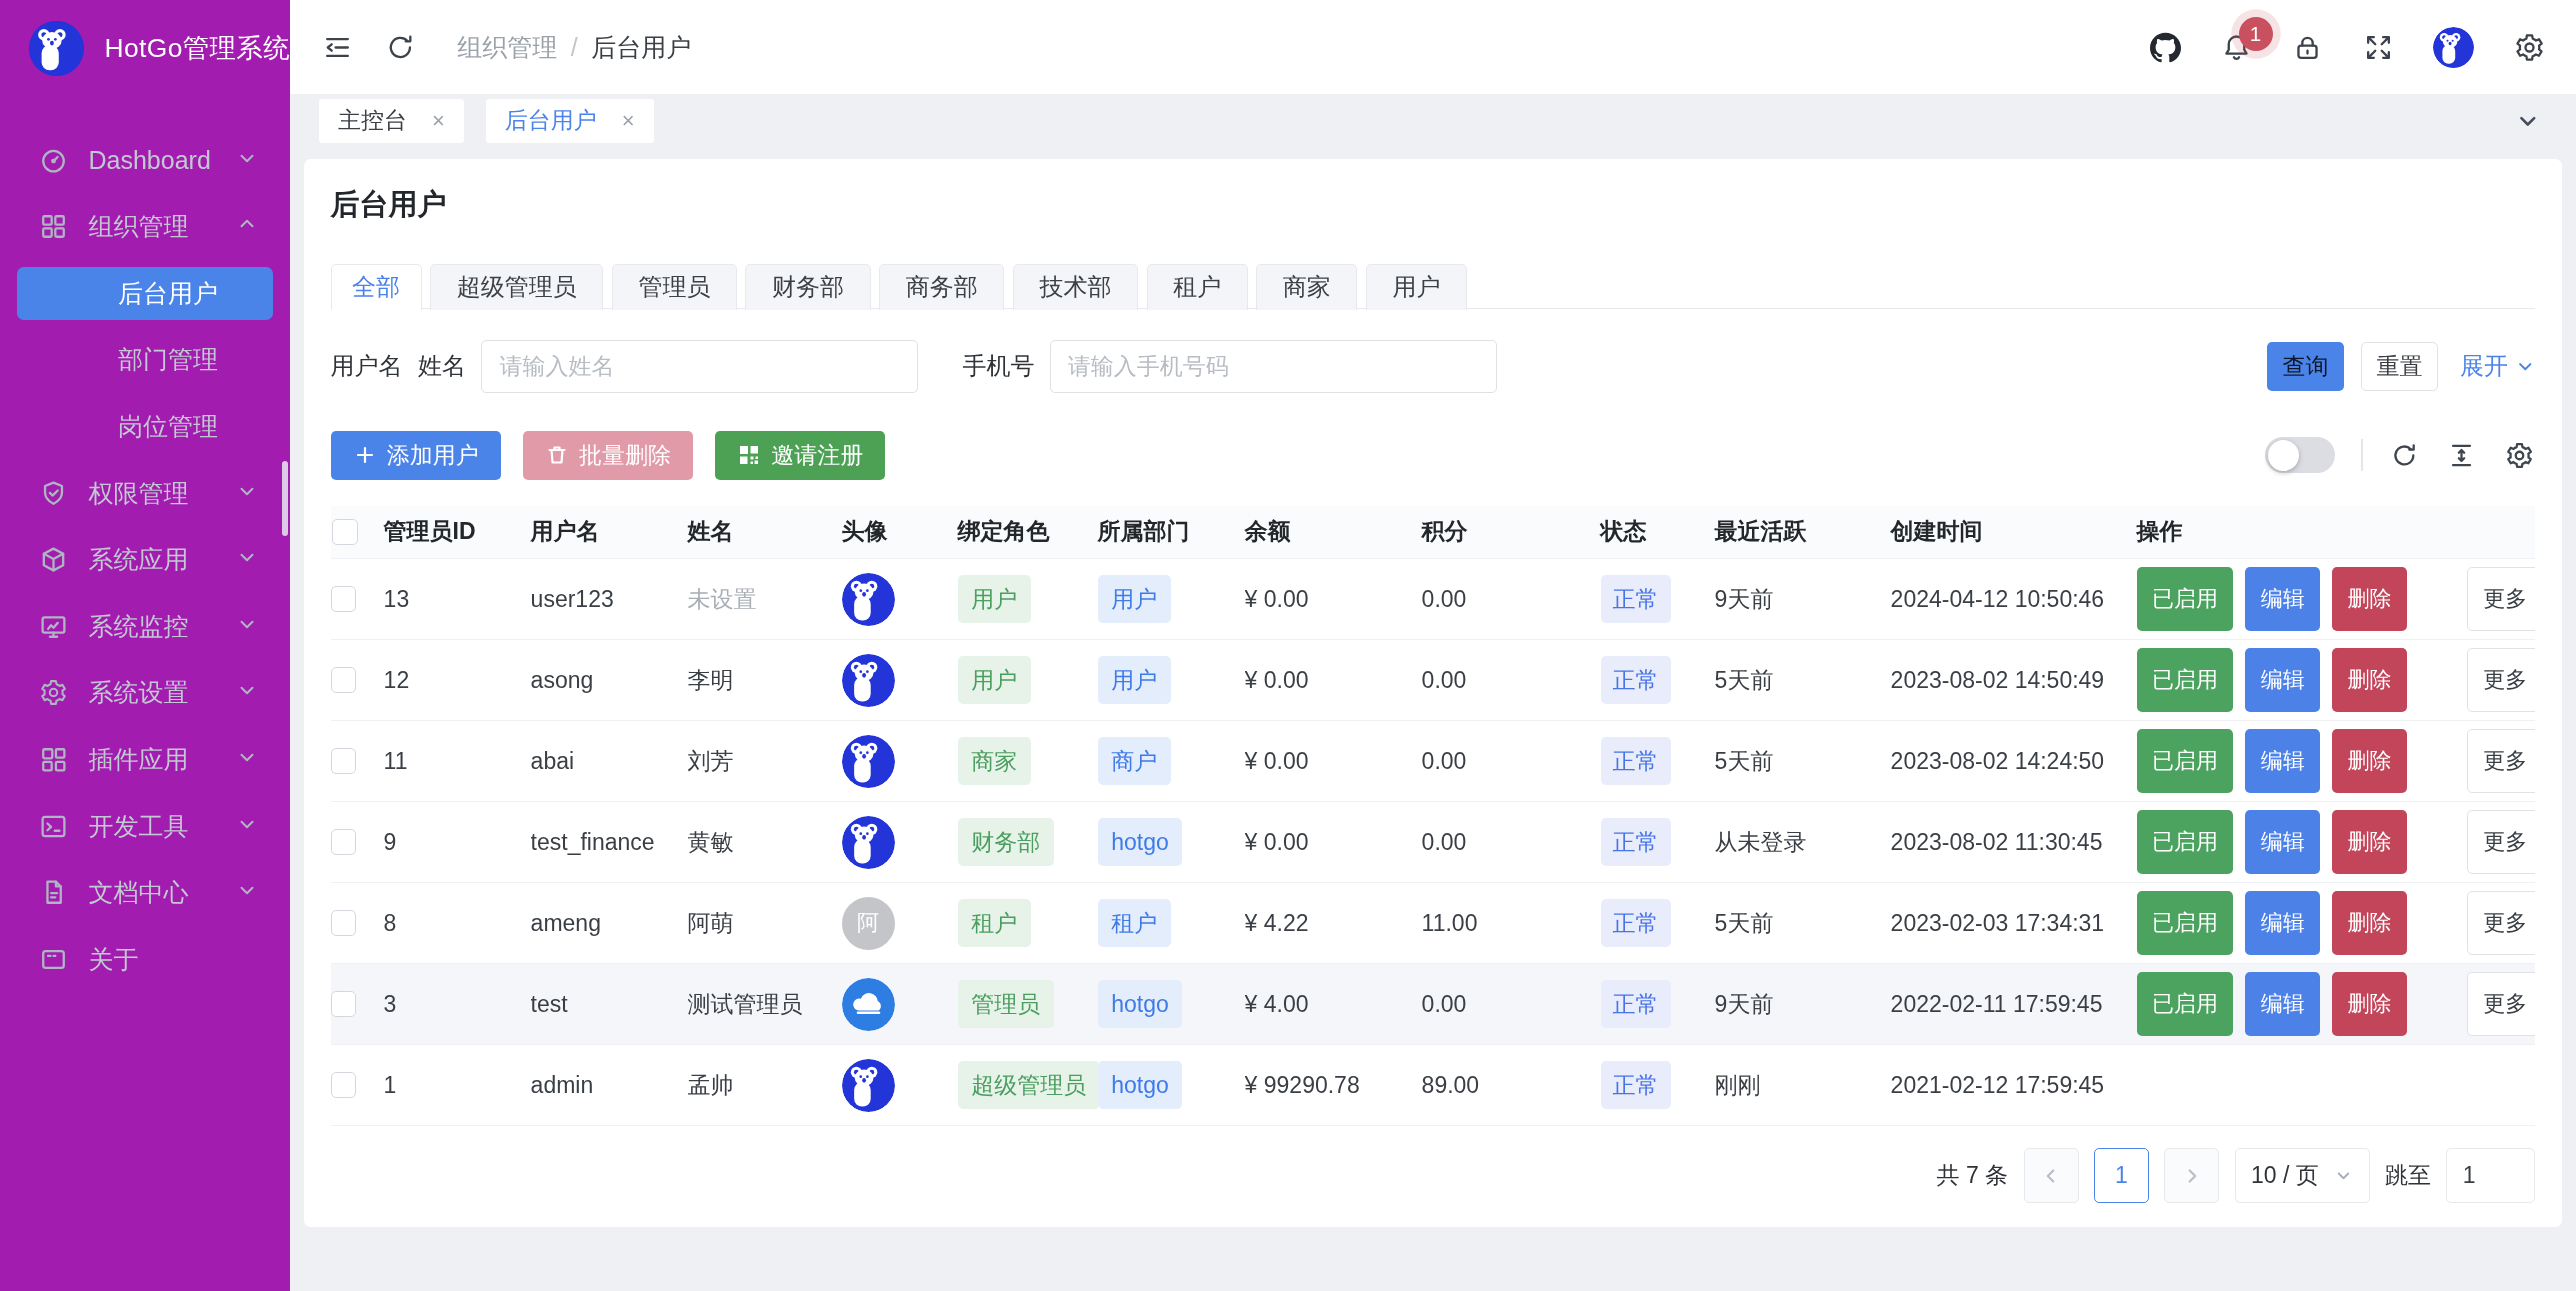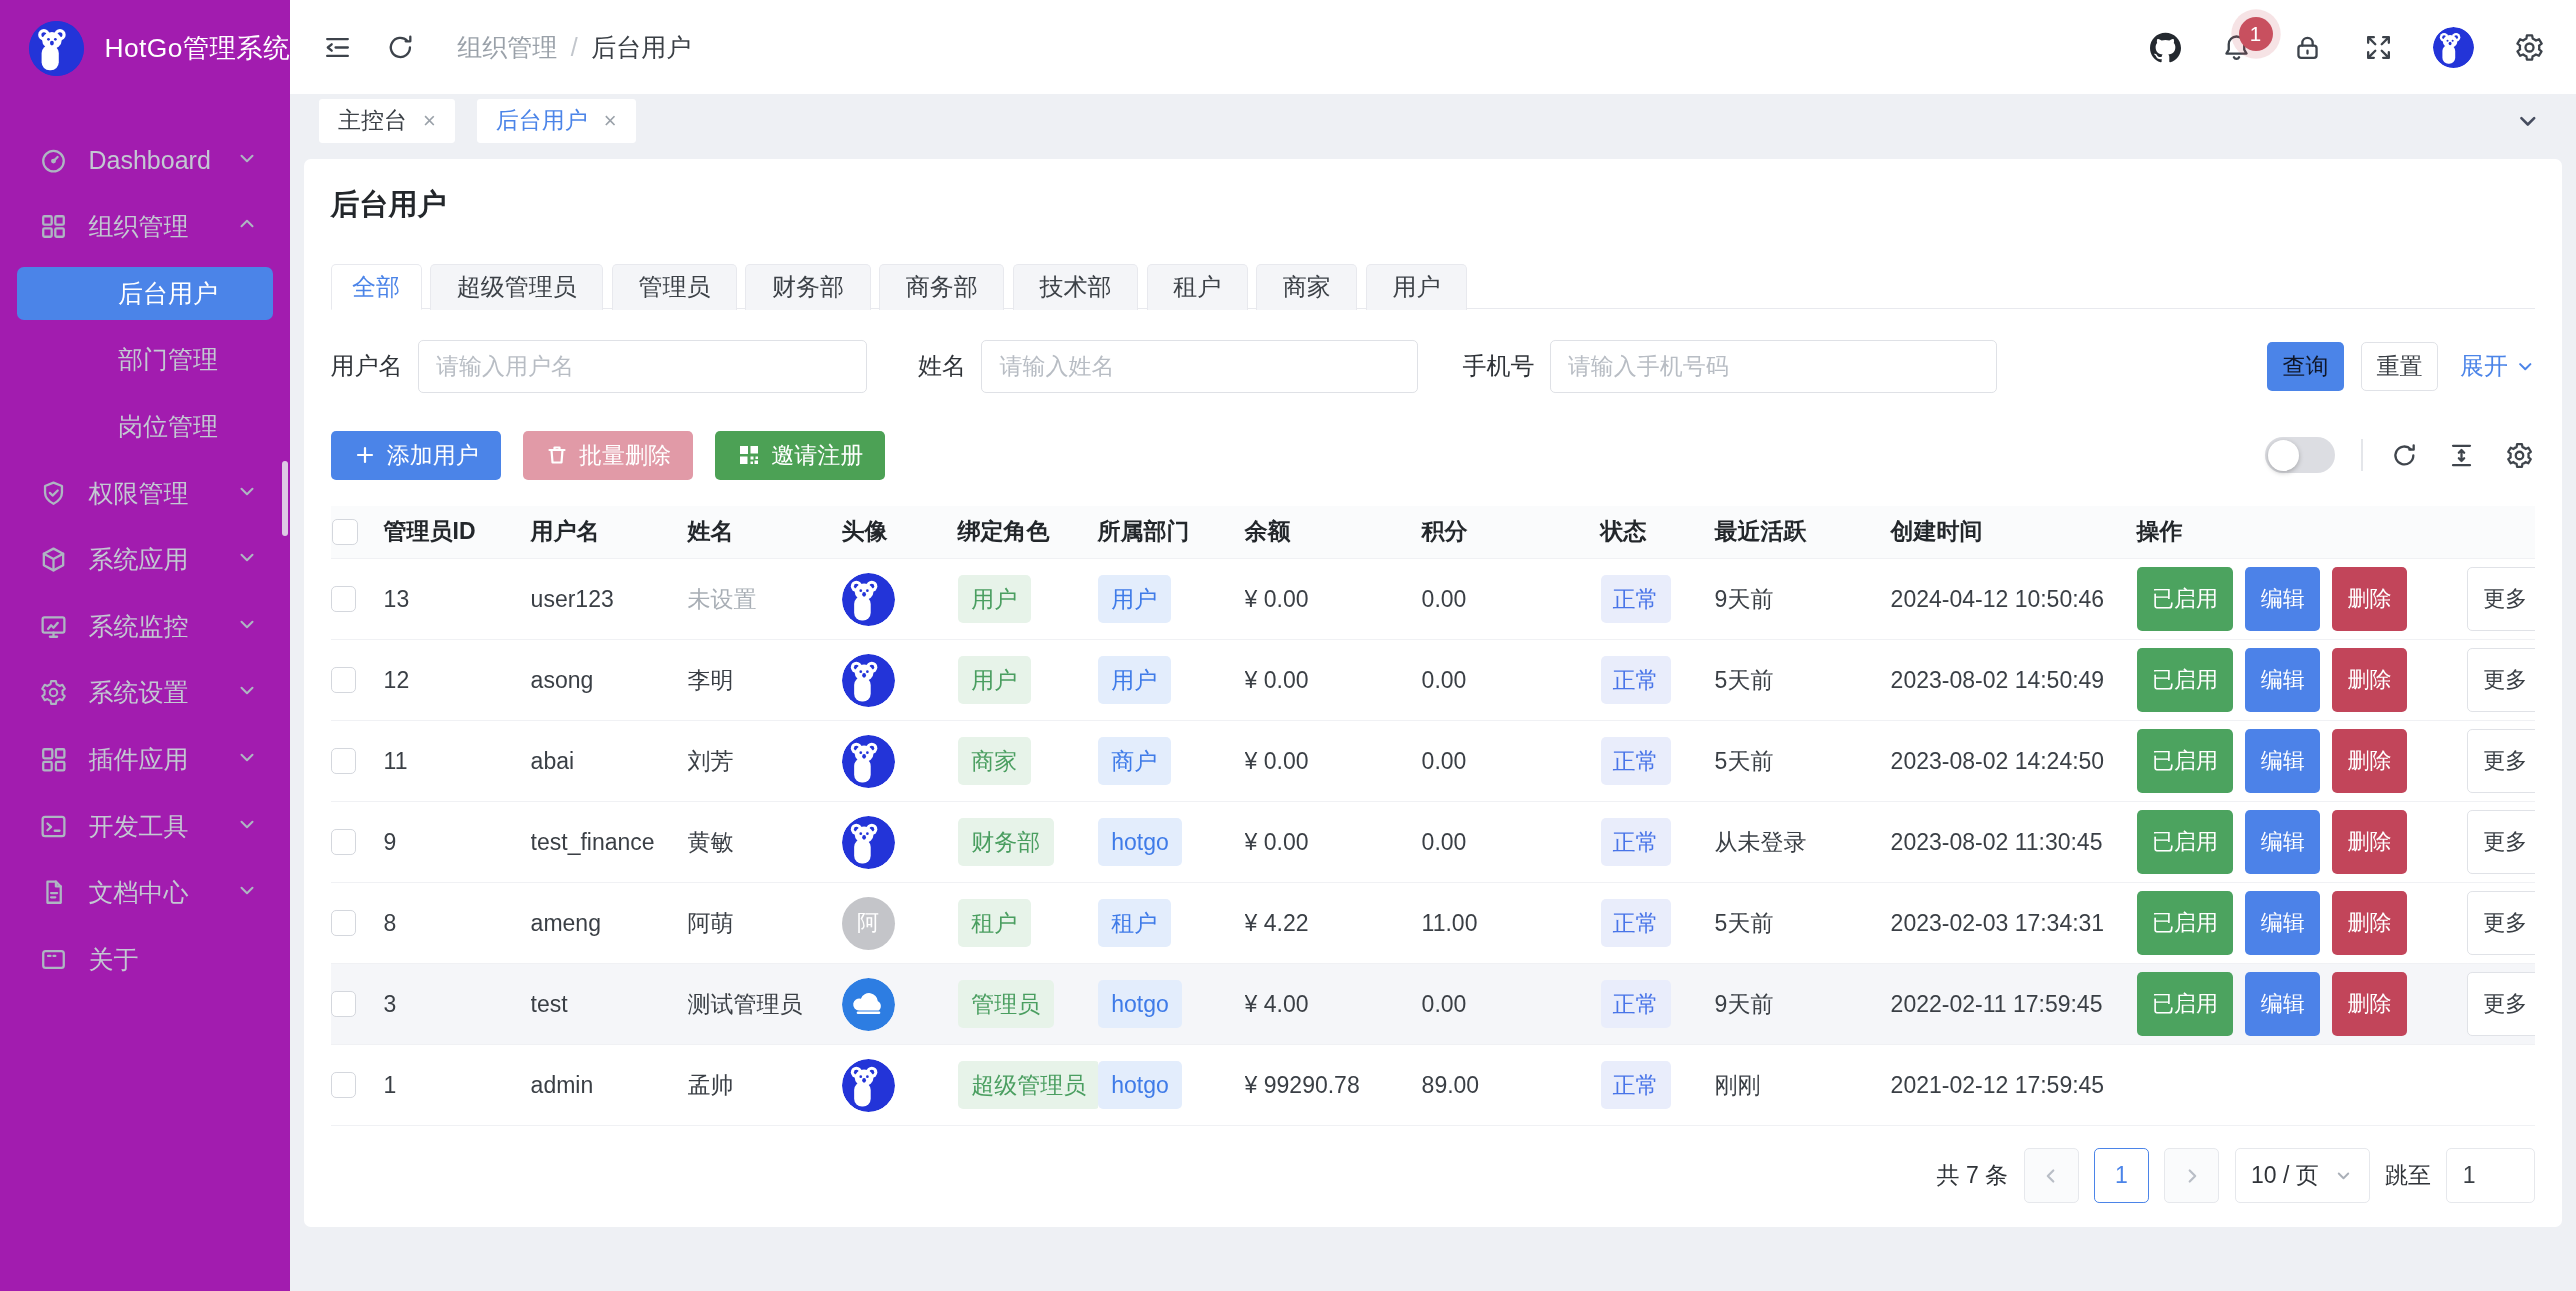--- a/index.html
+++ b/index.html
@@ -33,21 +33,21 @@
   .crumb-sep { color:#c2c6cc; }
   .crumb-current { color:#3a3f45; }
   .tb-right { margin-left:auto; display:flex; align-items:center; gap:39px; }
   .bell-wrap { position:relative; }
   .badge { position:absolute; top:-13.6px; right:-20.5px; min-width:34px; height:34px; border-radius:17px; background:#c8505f; color:#fff; font-size:20.5px; display:flex; align-items:center; justify-content:center; box-shadow:0 0 0 7.7px rgba(200,80,95,.16); }
   .avatar-sm { width:41px; height:41px; border-radius:50%; overflow:hidden; cursor:pointer; flex-shrink:0; }
   .gh svg { fill:#24292f; stroke:none; }
 
   
   .tabstrip { height:53px; background:#eef0f4; display:flex; align-items:center; padding:0 29px; gap:22px; flex-shrink:0; }
-  .tab-chip { background:#ffffff; height:44px; border-radius:3.4px; display:flex; align-items:center; gap:16px; padding:0 19px; font-size:23px; color:#3c4147; cursor:pointer; }
+  .tab-chip { background:#ffffff; height:44px; border-radius:3.4px; display:flex; align-items:center; gap:25px; padding:0 19px; font-size:23px; color:#3c4147; cursor:pointer; }
   .tab-chip.active { color:#4b84e8; }
   .tab-close { color:#9aa1a9; font-size:22px; line-height:1; cursor:pointer; }
   .strip-right { margin-left:auto; display:flex; align-items:center; }
   .strip-chevron { width:38px; height:38px; display:flex; align-items:center; justify-content:center; cursor:pointer; }
   .strip-chevron svg { width:25.6px; height:25.6px; stroke:#454c5e; fill:none; stroke-width:2.4; stroke-linecap:round; stroke-linejoin:round; }
 
   
   .content { flex:1; background:#eef0f4; padding:12px 13.6px 0; min-height:0; }
   .card { background:#ffffff; border-radius:6.8px; height:1068px; padding:0 27px; }
   .page-title { padding-top:25.6px; font-size:29px; font-weight:bold; color:#23272b; }
@@ -392,21 +392,20 @@
           <div class="ftab">
               <span>商家</span>
             </div>
           <div class="ftab">
               <span>用户</span>
             </div>
         </div>
 
         <div class="search-row">
           <span class="search-label">用户名</span>
-          <input class="search-input in1" placeholder="请输入用户名" style="">
           <span class="search-label">姓名</span>
           <input class="search-input in2" placeholder="请输入姓名" style="">
           <span class="search-label">手机号</span>
           <input class="search-input in3" placeholder="请输入手机号码" style="">
           <div class="search-actions">
             <button class="btn btn-query">查询</button>
             <button class="btn btn-reset">重置</button>
             <span class="expand-link">
               <span>展开</span>
               <svg viewBox="0 0 24 24">

